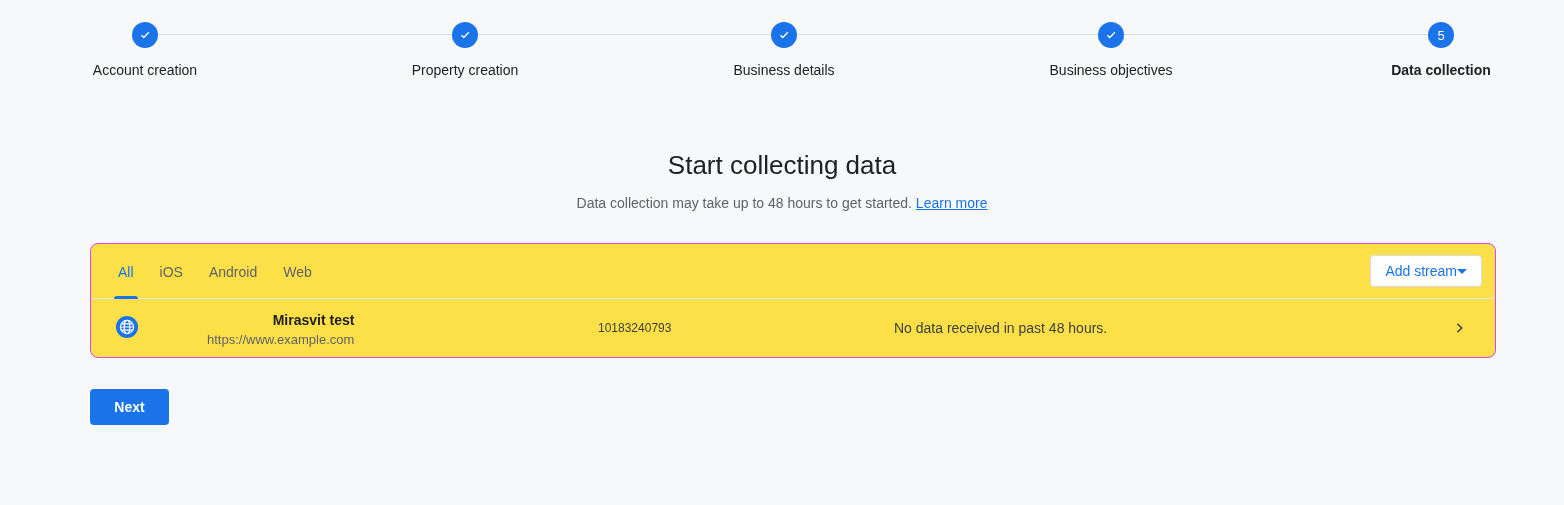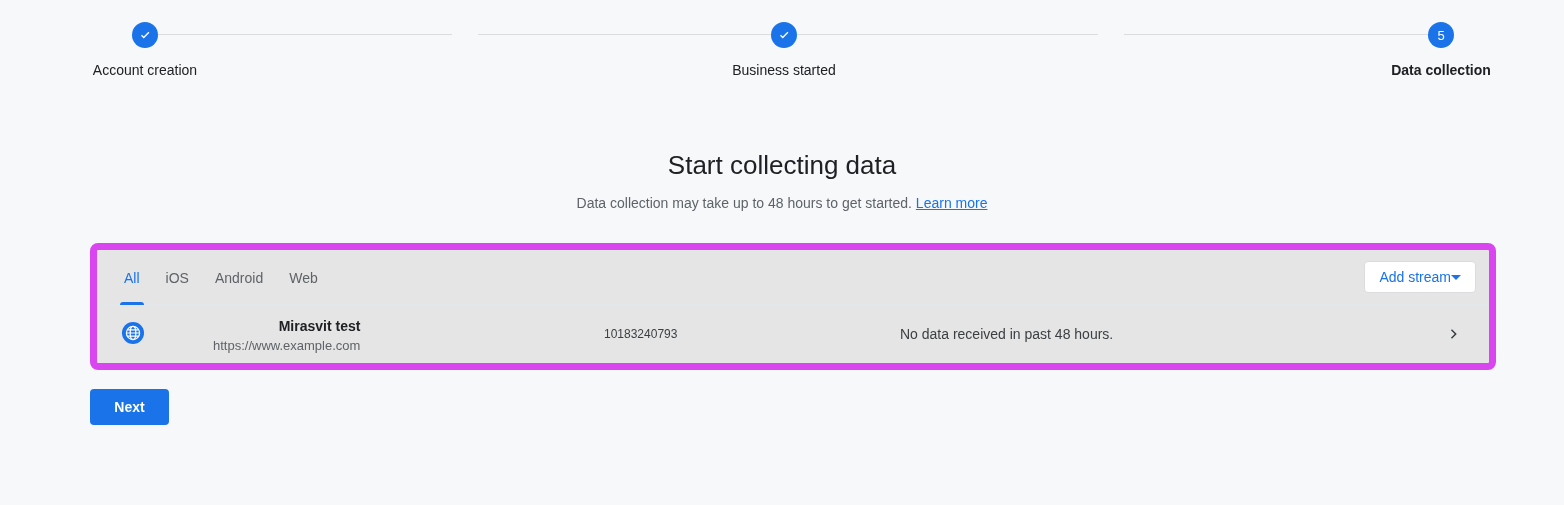--- a/index.html
+++ b/index.html
@@ -108,22 +108,22 @@
     text-decoration: underline;
     cursor: pointer;
   }
 
   
   .card {
     position: absolute;
     left: 90px;
     top: 243px;
     width: 1406px;
-    background: #e5e5e5;
-    border: 7px solid #d946ef;
+    background: #fde047;
+    border: 1px solid #d946ef;
     border-radius: 8px;
     overflow: hidden;
   }
 
   .card-head {
     position: relative;
     height: 55px;
     border-bottom: 1px solid #e4e7ea;
     display: flex;
     align-items: flex-start;
@@ -298,30 +298,46 @@
 
     <div class="step" style="left:145px;">
       <div class="step-bubble">
         <svg width="15" height="15" viewBox="0 0 24 24">
           <path d="M9.2 16.6 4.8 12.2l1.5-1.5 2.9 2.9 7.5-7.5 1.5 1.5z" fill="#ffffff"></path>
         </svg>
       </div>
       <div class="step-label">Account creation</div>
     </div>
 
+    <div class="step" style="left:465px;">
+      <div class="step-bubble">
+        <svg width="15" height="15" viewBox="0 0 24 24">
+          <path d="M9.2 16.6 4.8 12.2l1.5-1.5 2.9 2.9 7.5-7.5 1.5 1.5z" fill="#ffffff"></path>
+        </svg>
+      </div>
+      <div class="step-label">Property creation</div>
+    </div>
 
     <div class="step" style="left:784px;">
       <div class="step-bubble">
         <svg width="15" height="15" viewBox="0 0 24 24">
           <path d="M9.2 16.6 4.8 12.2l1.5-1.5 2.9 2.9 7.5-7.5 1.5 1.5z" fill="#ffffff"></path>
         </svg>
       </div>
-      <div class="step-label">Business started</div>
-    </div>
-
+      <div class="step-label">Business details</div>
+    </div>
+
+    <div class="step" style="left:1111px;">
+      <div class="step-bubble">
+        <svg width="15" height="15" viewBox="0 0 24 24">
+          <path d="M9.2 16.6 4.8 12.2l1.5-1.5 2.9 2.9 7.5-7.5 1.5 1.5z" fill="#ffffff"></path>
+        </svg>
+      </div>
+      <div class="step-label">Business objectives</div>
+    </div>
 
     <div class="step current" style="left:1441px;">
       <div class="step-bubble">
         <span class="num">5</span>
       </div>
       <div class="step-label">Data collection</div>
     </div>
   </div>
 
   <div class="headline">Start collecting data</div>

